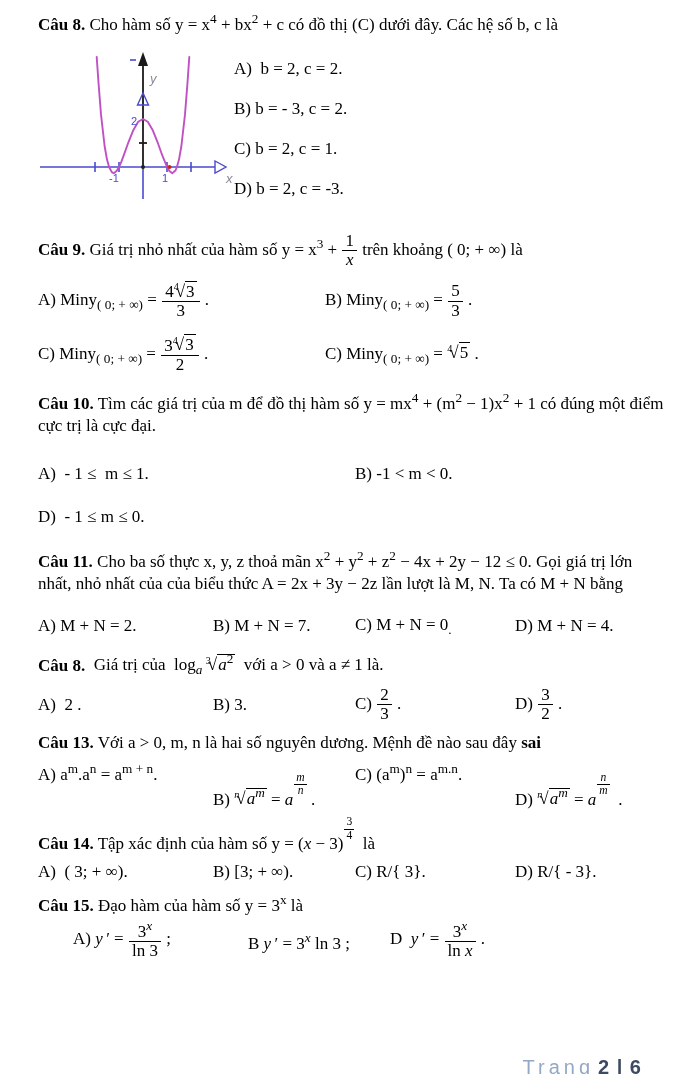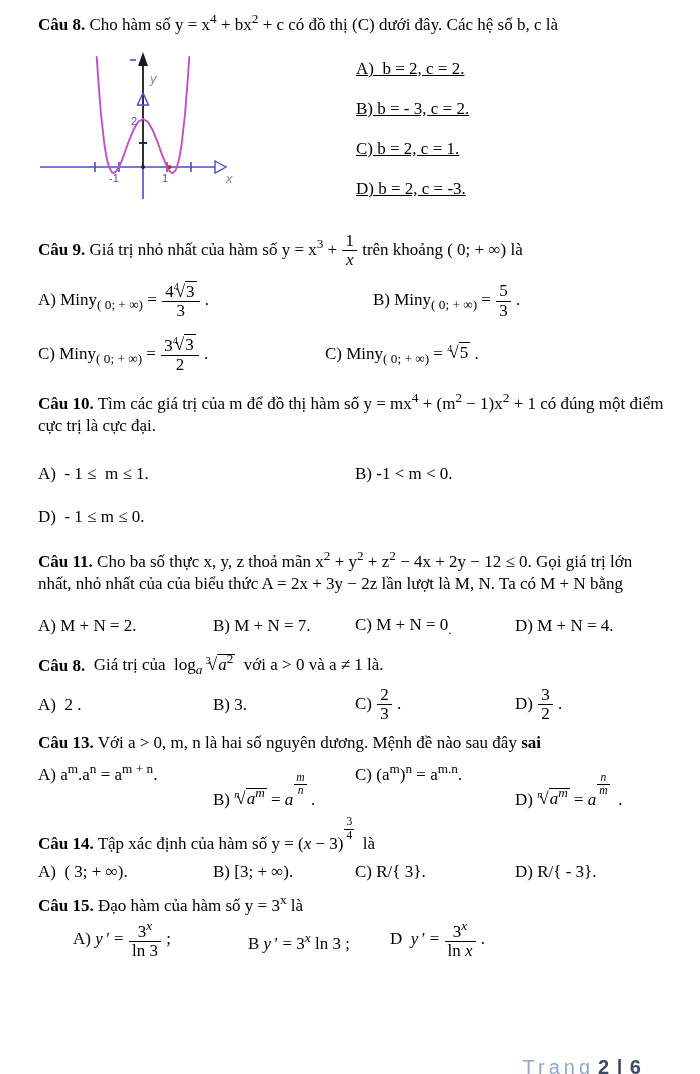--- a/index.html
+++ b/index.html
@@ -22,21 +22,21 @@
   .rad .ov{border-top:1px solid #000;padding:0 2px 0 1px;}
   sub{font-size:0.78em;}
   sup{font-size:0.78em;}
   
   .row4{display:grid;grid-template-columns:175px 142px 160px 1fr;align-items:center;}
   .row2{display:grid;grid-template-columns:317px 1fr;align-items:center;}
   .row2n{display:grid;grid-template-columns:287px 1fr;align-items:center;}
   .opt{line-height:1.3;}
   
   .q8body{display:flex;align-items:flex-start;margin-top:13px;}
-  .q8opts{margin-left:122px;padding-top:9px;text-decoration:underline;}
+  .q8opts{padding-top:9px;}
   .q8opts .opt{margin-bottom:18px;line-height:22px;}
   
   .footer{position:absolute;top:1056px;right:58px;font-family:"Liberation Sans","DejaVu Sans",sans-serif;
           font-size:20px;}
   .footer .f1{color:#94a7c4;letter-spacing:4px;margin-right:4px;}
   .footer .f2{color:#3c4a63;font-weight:bold;letter-spacing:1px;}
   svg text{font-family:"Liberation Sans","DejaVu Sans",sans-serif;}
 </style>
 </head>
 <body>
@@ -79,21 +79,21 @@
         <div class="opt">A)&nbsp; b = 2, c = 2.</div>
         <div class="opt">B) b = - 3, c = 2.</div>
         <div class="opt">C) b = 2, c = 1.</div>
         <div class="opt">D) b = 2, c = -3.</div>
       </div>
     </div>
   </section>
 
   <section style="margin-top:14px;">
     <p class="stem"><span class="qlabel">Câu 9.</span> <span>Giá trị nhỏ nhất của hàm số y = x<sup>3</sup> + <span class="frac"><span class="nu">1</span><span class="de"><i>x</i></span></span> trên khoảng ( 0; + ∞) là</span></p>
-    <div class="row2n" style="margin-top:12px;gap:48px;">
+    <div class="row2n" style="margin-top:12px;">
       <div class="opt">A) Miny<sub>( 0; + ∞)</sub> = <span class="frac"><span class="nu">4<span class="rad"><sup class="ix">4</sup>√<span class="ov">3</span></span></span><span class="de">3</span></span> .</div>
       <div class="opt">B) Miny<sub>( 0; + ∞)</sub> = <span class="frac"><span class="nu">5</span><span class="de">3</span></span> .</div>
     </div>
     <div class="row2n" style="margin-top:14px;">
       <div class="opt">C) Miny<sub>( 0; + ∞)</sub> = <span class="frac"><span class="nu">3<span class="rad"><sup class="ix">4</sup>√<span class="ov">3</span></span></span><span class="de">2</span></span> .</div>
       <div class="opt">C) Miny<sub>( 0; + ∞)</sub> = <span class="rad"><sup class="ix">4</sup>√<span class="ov">5</span></span> .</div>
     </div>
   </section>
 
   <section style="margin-top:15px;">

